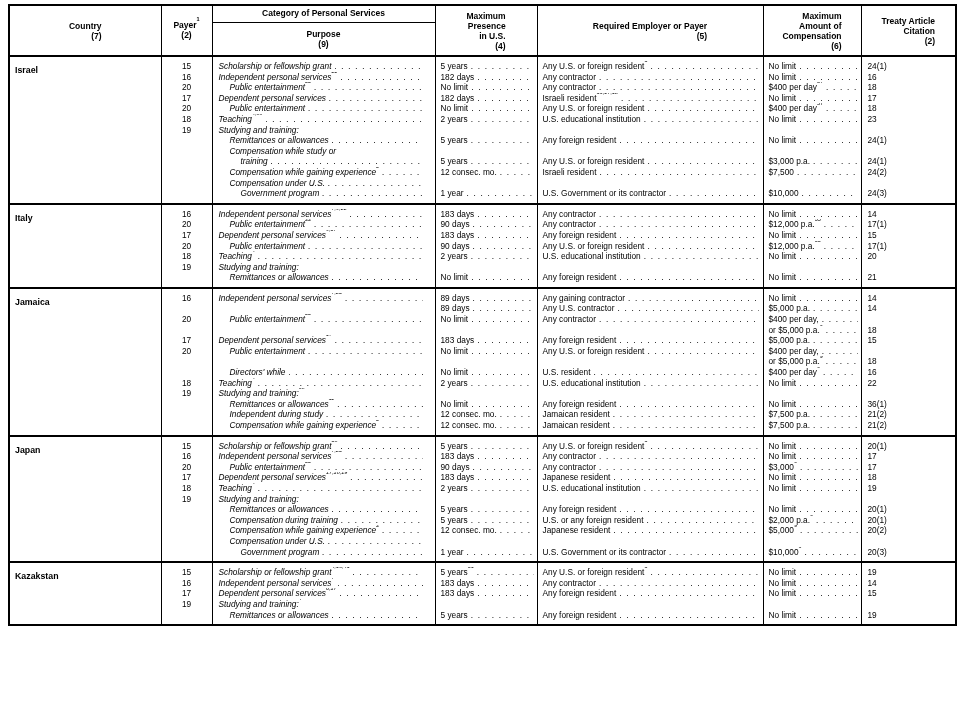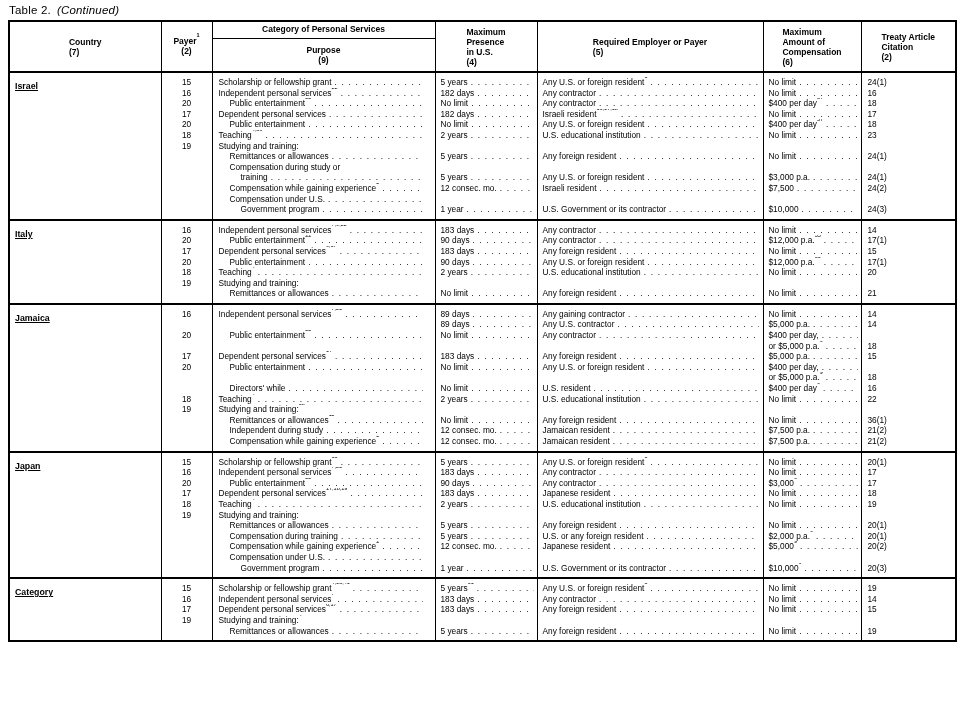--- a/index.html
+++ b/index.html
@@ -8,43 +8,42 @@
   .title{font-size:11.5px;margin:0 0 4px 1px;letter-spacing:.2px;}
   .title .cont{font-style:italic;margin-left:6px;}
   table.t{border-collapse:collapse;table-layout:fixed;width:947px;border:2px solid #000;}
   col.c1{width:152px}col.c2{width:51px}col.c3{width:223px}col.c4{width:102px}
   col.c5{width:226px}col.c6{width:98px}col.c7{width:95px}
   th,td{border-left:1px solid #000;padding:0;vertical-align:top;}
   th:first-child,td:first-child{border-left:none;}
   thead th{border-bottom:2px solid #000;font-weight:bold;font-size:8.5px;line-height:10px;height:48px;}
   tbody td{border-top:2px solid #000;}
   .hc{display:flex;flex-direction:column;justify-content:center;align-items:center;height:100%;
-      white-space:pre-line;text-align:left;}
+      white-space:pre-line;text-align:right;}
   .hc.codebox{height:auto;padding-top:14px;}
   .cat{border-bottom:1px solid #000;text-align:center;padding:2px 0;height:12px;line-height:11px;}
   .purbox{display:flex;flex-direction:column;justify-content:center;align-items:center;height:32px;white-space:pre-line;text-align:center;}
   td .stack{padding:4px 0 4px 0;}
   .ln{height:10.6px;line-height:10.6px;font-size:8.3px;display:flex;overflow:hidden;white-space:nowrap;}
-  .country{font-weight:bold;font-size:8.8px;padding:4px 0 0 5px;text-decoration:underline;}
-  .purpose-td .ln{padding-left:6px;padding-right:12px;}
+  .country{font-weight:bold;font-size:8.8px;padding:4px 0 0 5px;}
+  .purpose-td .ln{padding-left:6px;padding-right:12px;font-style:italic;}
   .presence-td .ln,.comp-td .ln{padding-left:5px;padding-right:3px;}
   .employer-td .ln{padding-left:5px;padding-right:4px;}
   .cit-td .ln{padding-left:6px;text-align:right;}
   .code-td .ln{justify-content:center;}
   .i1{padding-left:17px !important;}
   .i2{padding-left:28px !important;align-items:flex-end;}
   .tx{white-space:nowrap;}
   .ld{flex:1 1 auto;overflow:hidden;white-space:nowrap;margin-left:3px;letter-spacing:1.2px;}
   sup{font-size:5.5px;line-height:0;position:relative;top:-3px;letter-spacing:0;}
 </style>
 </head>
 <body>
 
 <div class="page">
-  <div class="title"><span>Table 2.</span><span class="cont">(Continued)</span></div>
 
   <table class="t">
     <colgroup>
       <col class="c1">
         <col class="c2">
         <col class="c3">
         <col class="c4">
         <col class="c5">
         <col class="c6">
         <col class="c7">
@@ -154,21 +153,21 @@
                 <span class="ld"> . . . . . . . . . . . . . . . . . . . . . . . . . . . . . . . . . . . . . . . . . . . . . . . . . . . . . . . . . . . . . . . . . . . . . . . . . . . . . . . .</span>
               </div>
               <div class="ln">
                 <span class="tx">Studying and training:</span>
               </div>
               <div class="ln i1">
                 <span class="tx">Remittances or allowances</span>
                 <span class="ld"> . . . . . . . . . . . . . . . . . . . . . . . . . . . . . . . . . . . . . . . . . . . . . . . . . . . . . . . . . . . . . . . . . . . . . . . . . . . . . . . .</span>
               </div>
               <div class="ln i1">
-                <span class="tx">Compensation during study or</span>
+                <span class="tx">Compensation while study or</span>
               </div>
               <div class="ln i2">
                 <span class="tx">training</span>
                 <span class="ld"> . . . . . . . . . . . . . . . . . . . . . . . . . . . . . . . . . . . . . . . . . . . . . . . . . . . . . . . . . . . . . . . . . . . . . . . . . . . . . . . .</span>
               </div>
               <div class="ln i1">
                 <span class="tx">Compensation while gaining experience<sup>2</sup></span>
                 <span class="ld"> . . . . . . . . . . . . . . . . . . . . . . . . . . . . . . . . . . . . . . . . . . . . . . . . . . . . . . . . . . . . . . . . . . . . . . . . . . . . . . . .</span>
               </div>
               <div class="ln i1">
@@ -1033,21 +1032,21 @@
               <div class="ln"></div>
               <div class="ln">
                 <span class="tx">20(3)</span>
               </div>
             </div>
           </td>
         </tr>
         <tr>
           <td class="country-td">
             <div class="stack">
-              <div class="country">Category</div>
+              <div class="country">Kazakstan</div>
             </div>
           </td>
           <td class="code-td">
             <div class="stack">
               <div class="ln">
                 <span class="tx">15</span>
               </div>
               <div class="ln">
                 <span class="tx">16</span>
               </div>

